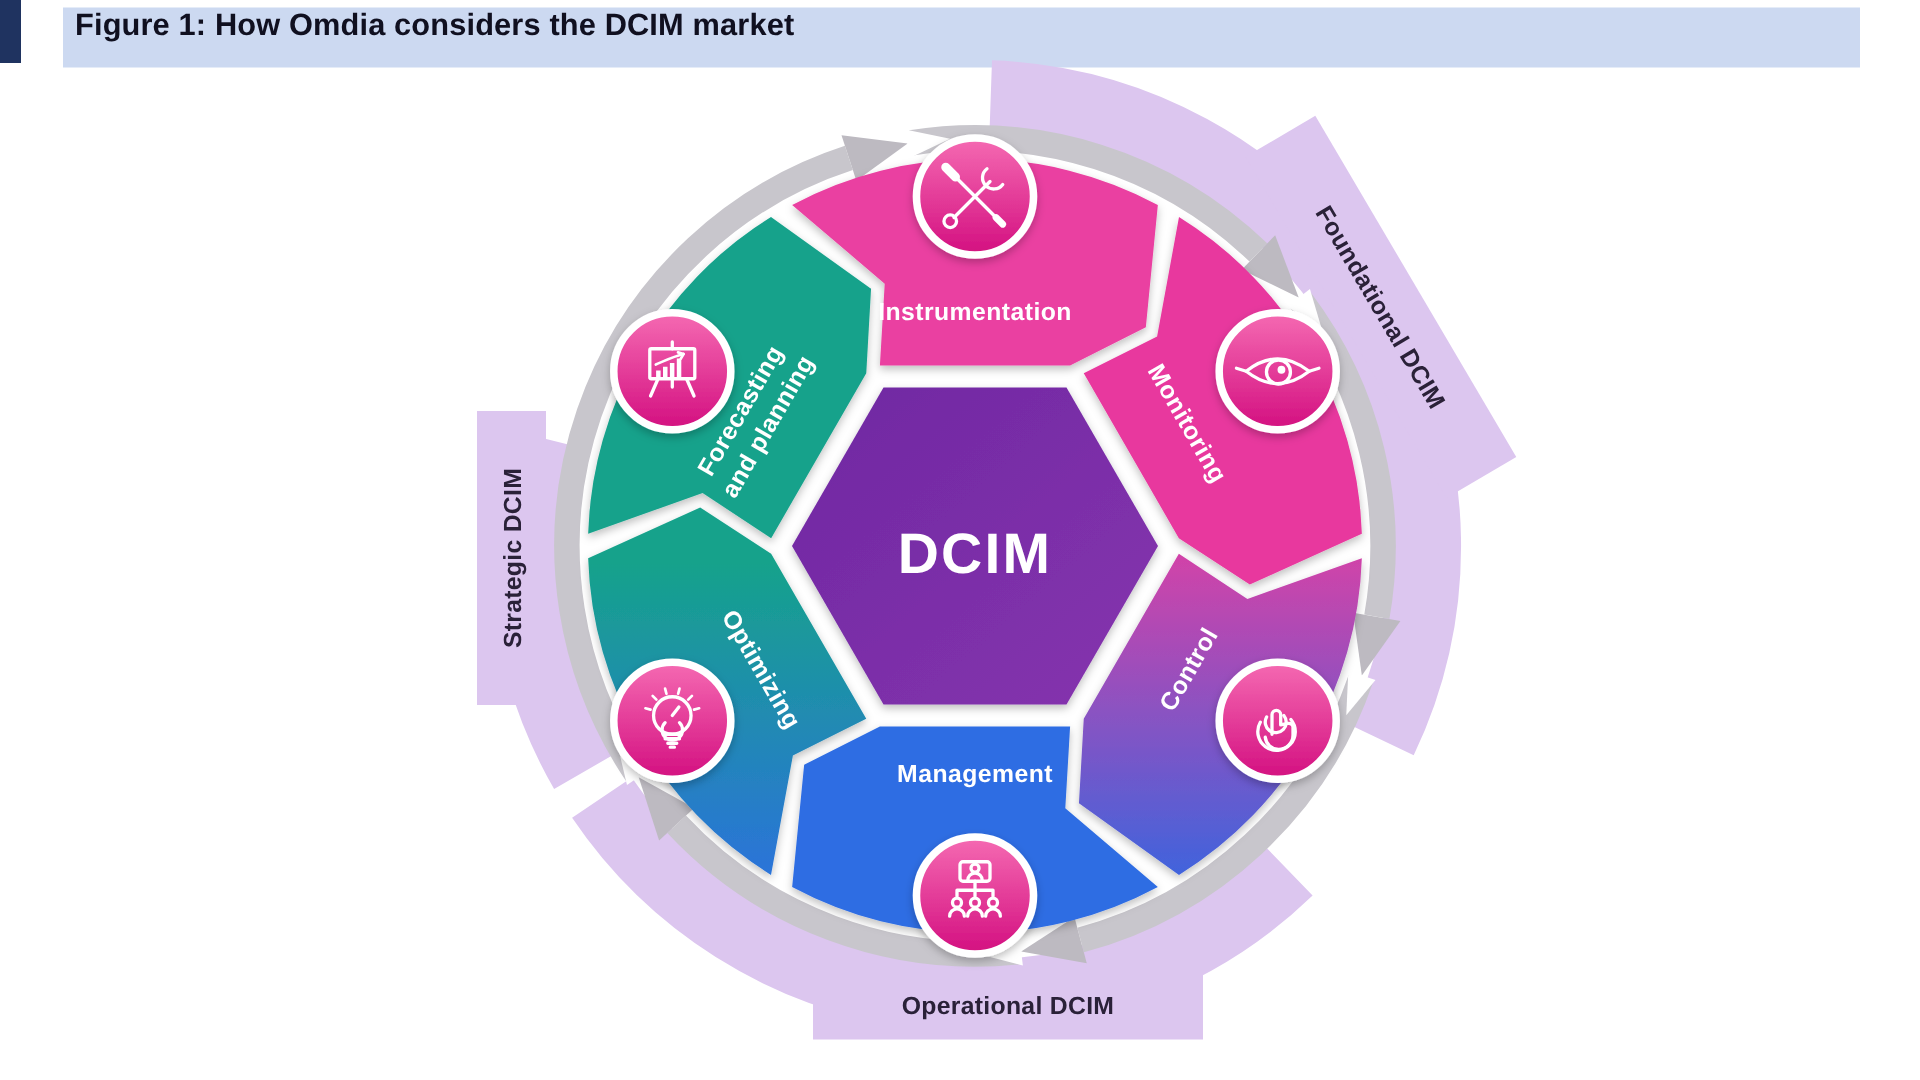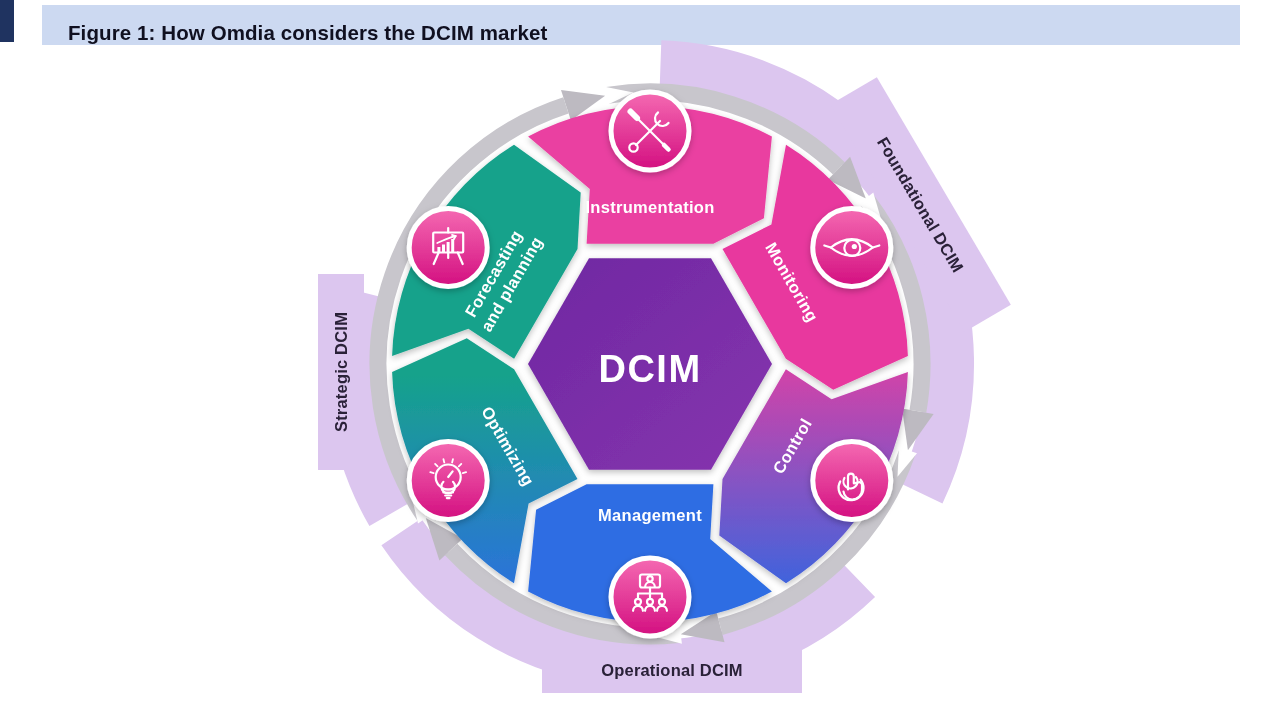--- a/index.html
+++ b/index.html
@@ -1,20 +1,20 @@
 <!DOCTYPE html>
 <html><head>
 <meta charset="utf-8">
 <style>
   html,body{margin:0;padding:0;width:1280px;height:720px;background:#ffffff;overflow:hidden;
     font-family:"Liberation Sans", sans-serif;}
   .page{position:relative;width:1280px;height:720px;background:#fff;}
   .left-stripe{position:absolute;left:0;top:0;width:14px;height:42px;}
-  .title-bar{position:absolute;left:42px;top:5px;width:1198px;height:40px;display:flex;align-items:flex-end;
-    box-sizing:border-box;padding-left:26px;}
+  .title-bar{position:absolute;left:42px;top:5px;width:1198px;height:40px;display:flex;align-items:flex-start;
+    box-sizing:border-box;padding-left:8px;}
   .title-bar span{font-weight:bold;font-size:20.5px;letter-spacing:0.1px;}
   svg{position:absolute;left:0;top:0;}
   text{font-family:"Liberation Sans", sans-serif;}
 </style>
 </head>
 <body>
 
 <div class="page">
   <div class="left-stripe" style="background: rgb(31, 51, 96);"></div>
   <div class="title-bar" style="background: rgb(204, 217, 241); color: rgb(16, 16, 32);">

